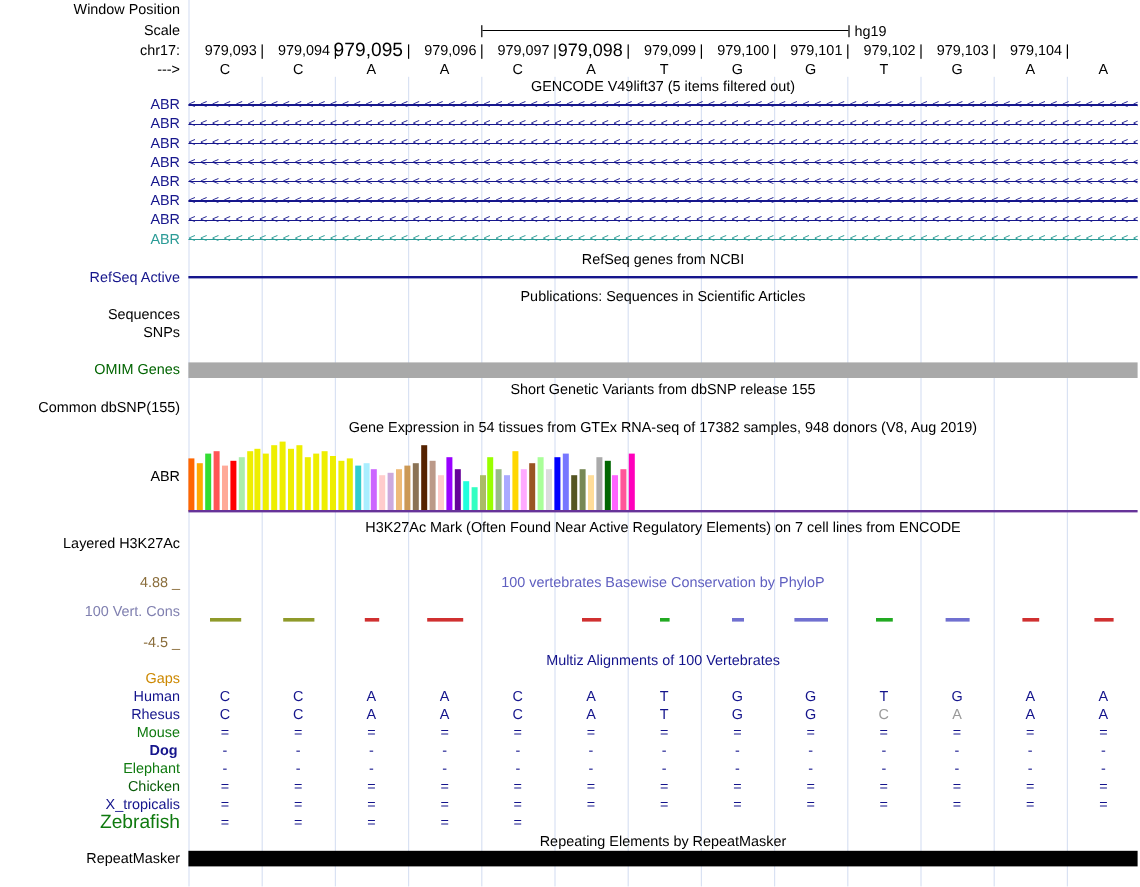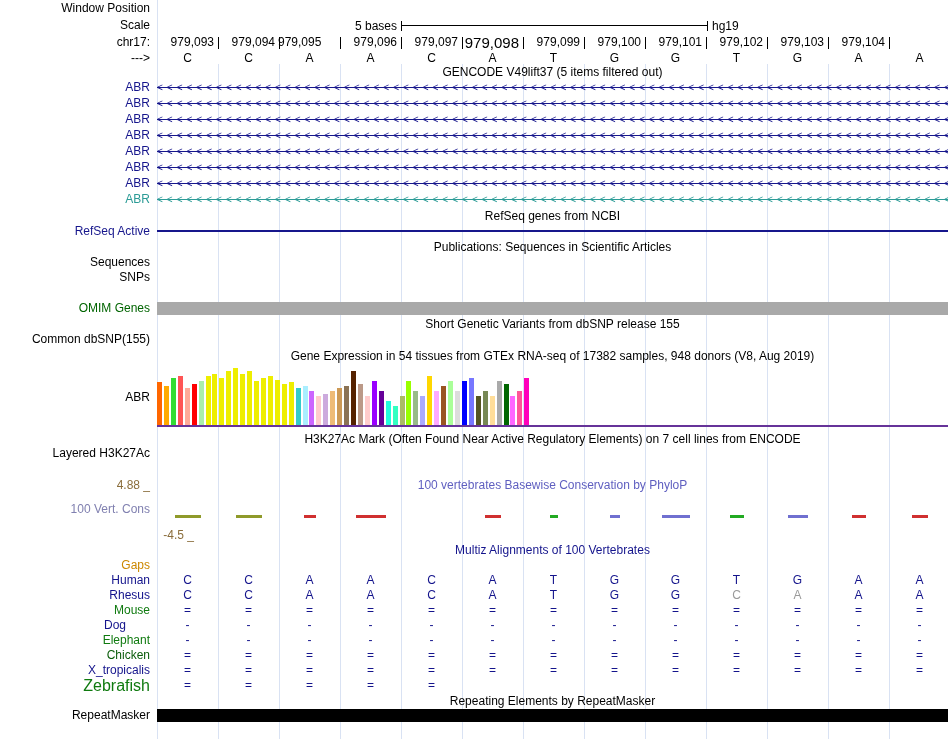--- a/index.html
+++ b/index.html
@@ -40,31 +40,30 @@
       <div style="position: absolute; left: 645px; top: 64px; height: 675px; width: 1px; background: rgb(217, 226, 243);"></div>
       <div style="position: absolute; left: 706px; top: 64px; height: 675px; width: 1px; background: rgb(217, 226, 243);"></div>
       <div style="position: absolute; left: 767px; top: 64px; height: 675px; width: 1px; background: rgb(217, 226, 243);"></div>
       <div style="position: absolute; left: 828px; top: 64px; height: 675px; width: 1px; background: rgb(217, 226, 243);"></div>
       <div style="position: absolute; left: 889px; top: 64px; height: 675px; width: 1px; background: rgb(217, 226, 243);"></div>
     </div>
 
   <div class="row-label" style="top:2px">Window Position</div>
 
   <div class="row-label" style="top:19px">Scale</div>
-  <div class="abs" style="left:157px;top:19px;width:240px;text-align:right">5 bases</div>
   <div id="scalebar"></div>
   <div class="abs" style="left:712px;top:19px">hg19</div>
 
   <div class="row-label" style="top:36px">chr17:</div>
   <div id="ruler">
       <div style="position: absolute; left: 156px; top: 36px; width: 58px; text-align: right; font-size: 12px; line-height: 13px;">979,093</div>
       <div style="position: absolute; left: 218px; top: 37px; width: 1px; height: 12px; background: rgb(0, 0, 0);"></div>
       <div style="position: absolute; left: 217px; top: 36px; width: 58px; text-align: right; font-size: 12px; line-height: 13px;">979,094</div>
       <div style="position: absolute; left: 279px; top: 37px; width: 1px; height: 12px; background: rgb(0, 0, 0);"></div>
-      <div style="position: absolute; left: 278px; top: 36px; width: 58px; text-align: left; font-size: 12px; line-height: 13px;">979,095</div>
+      <div style="position: absolute; left: 278px; top: 36px; width: 58px; text-align: left; font-size: 16px; line-height: 13px;">979,095</div>
       <div style="position: absolute; left: 340px; top: 37px; width: 1px; height: 12px; background: rgb(0, 0, 0);"></div>
       <div style="position: absolute; left: 339px; top: 36px; width: 58px; text-align: right; font-size: 12px; line-height: 13px;">979,096</div>
       <div style="position: absolute; left: 401px; top: 37px; width: 1px; height: 12px; background: rgb(0, 0, 0);"></div>
       <div style="position: absolute; left: 400px; top: 36px; width: 58px; text-align: right; font-size: 12px; line-height: 13px;">979,097</div>
       <div style="position: absolute; left: 462px; top: 37px; width: 1px; height: 12px; background: rgb(0, 0, 0);"></div>
       <div style="position: absolute; left: 461px; top: 36px; width: 58px; text-align: right; font-size: 15px; line-height: 13px;">979,098</div>
       <div style="position: absolute; left: 523px; top: 37px; width: 1px; height: 12px; background: rgb(0, 0, 0);"></div>
       <div style="position: absolute; left: 522px; top: 36px; width: 58px; text-align: right; font-size: 12px; line-height: 13px;">979,099</div>
       <div style="position: absolute; left: 584px; top: 37px; width: 1px; height: 12px; background: rgb(0, 0, 0);"></div>
       <div style="position: absolute; left: 583px; top: 36px; width: 58px; text-align: right; font-size: 12px; line-height: 13px;">979,100</div>
@@ -189,21 +188,21 @@
       <div style="position: absolute; left: 524px; top: 378px; width: 5px; height: 48px; background: rgb(255, 0, 187);"></div>
     </div>
   <div class="abs" id="gtex-baseline" style="left: 157px; top: 425px; width: 791px; height: 2px; background: rgb(102, 51, 153);"></div>
 
   <div class="center-title" style="top:433px">H3K27Ac Mark (Often Found Near Active Regulatory Elements) on 7 cell lines from ENCODE</div>
   <div class="row-label" style="top:447px">Layered H3K27Ac</div>
 
   <div class="row-label" style="top: 479px; color: rgb(138, 109, 59);">4.88 _</div>
   <div class="center-title" style="top: 479px; color: rgb(95, 95, 192);">100 vertebrates Basewise Conservation by PhyloP</div>
   <div class="row-label" style="top: 503px; color: rgb(128, 128, 176);">100 Vert. Cons</div>
-  <div class="row-label" style="top: 529px; color: rgb(138, 109, 59); margin-left: 44px;">-4.5 _</div>
+  <div class="row-label" style="top: 529px; color: rgb(138, 109, 59);">-4.5 _</div>
   <div id="phylop-signal">
       <div style="position: absolute; left: 175px; top: 515px; width: 26px; height: 3px; background: rgb(143, 154, 42);"></div>
       <div style="position: absolute; left: 236px; top: 515px; width: 26px; height: 3px; background: rgb(143, 154, 42);"></div>
       <div style="position: absolute; left: 304px; top: 515px; width: 12px; height: 3px; background: rgb(208, 48, 48);"></div>
       <div style="position: absolute; left: 356px; top: 515px; width: 30px; height: 3px; background: rgb(208, 48, 48);"></div>
       <div style="position: absolute; left: 485px; top: 515px; width: 16px; height: 3px; background: rgb(208, 48, 48);"></div>
       <div style="position: absolute; left: 550px; top: 515px; width: 8px; height: 3px; background: rgb(34, 170, 34);"></div>
       <div style="position: absolute; left: 610px; top: 515px; width: 10px; height: 3px; background: rgb(112, 112, 208);"></div>
       <div style="position: absolute; left: 662px; top: 515px; width: 28px; height: 3px; background: rgb(112, 112, 208);"></div>
       <div style="position: absolute; left: 730px; top: 515px; width: 14px; height: 3px; background: rgb(34, 170, 34);"></div>
@@ -250,21 +249,21 @@
       <div style="position: absolute; left: 340px; top: 604px; width: 61px; text-align: center; font-size: 12px; line-height: 13px; color: rgb(20, 20, 140);">=</div>
       <div style="position: absolute; left: 401px; top: 604px; width: 61px; text-align: center; font-size: 12px; line-height: 13px; color: rgb(20, 20, 140);">=</div>
       <div style="position: absolute; left: 462px; top: 604px; width: 61px; text-align: center; font-size: 12px; line-height: 13px; color: rgb(20, 20, 140);">=</div>
       <div style="position: absolute; left: 523px; top: 604px; width: 61px; text-align: center; font-size: 12px; line-height: 13px; color: rgb(20, 20, 140);">=</div>
       <div style="position: absolute; left: 584px; top: 604px; width: 61px; text-align: center; font-size: 12px; line-height: 13px; color: rgb(20, 20, 140);">=</div>
       <div style="position: absolute; left: 645px; top: 604px; width: 61px; text-align: center; font-size: 12px; line-height: 13px; color: rgb(20, 20, 140);">=</div>
       <div style="position: absolute; left: 706px; top: 604px; width: 61px; text-align: center; font-size: 12px; line-height: 13px; color: rgb(20, 20, 140);">=</div>
       <div style="position: absolute; left: 767px; top: 604px; width: 61px; text-align: center; font-size: 12px; line-height: 13px; color: rgb(20, 20, 140);">=</div>
       <div style="position: absolute; left: 828px; top: 604px; width: 61px; text-align: center; font-size: 12px; line-height: 13px; color: rgb(20, 20, 140);">=</div>
       <div style="position: absolute; left: 889px; top: 604px; width: 61px; text-align: center; font-size: 12px; line-height: 13px; color: rgb(20, 20, 140);">=</div>
-      <div style="position: absolute; left: 0px; top: 619px; width: 126px; text-align: right; font-size: 12px; line-height: 13px; color: rgb(20, 20, 140); white-space: nowrap;">Dog</div>
+      <div style="position: absolute; left: 0px; top: 619px; width: 148px; text-align: right; font-size: 12px; line-height: 13px; color: rgb(20, 20, 140); white-space: nowrap; font-weight: bold;">Dog</div>
       <div style="position: absolute; left: 157px; top: 619px; width: 61px; text-align: center; font-size: 12px; line-height: 13px; color: rgb(20, 20, 140);">-</div>
       <div style="position: absolute; left: 218px; top: 619px; width: 61px; text-align: center; font-size: 12px; line-height: 13px; color: rgb(20, 20, 140);">-</div>
       <div style="position: absolute; left: 279px; top: 619px; width: 61px; text-align: center; font-size: 12px; line-height: 13px; color: rgb(20, 20, 140);">-</div>
       <div style="position: absolute; left: 340px; top: 619px; width: 61px; text-align: center; font-size: 12px; line-height: 13px; color: rgb(20, 20, 140);">-</div>
       <div style="position: absolute; left: 401px; top: 619px; width: 61px; text-align: center; font-size: 12px; line-height: 13px; color: rgb(20, 20, 140);">-</div>
       <div style="position: absolute; left: 462px; top: 619px; width: 61px; text-align: center; font-size: 12px; line-height: 13px; color: rgb(20, 20, 140);">-</div>
       <div style="position: absolute; left: 523px; top: 619px; width: 61px; text-align: center; font-size: 12px; line-height: 13px; color: rgb(20, 20, 140);">-</div>
       <div style="position: absolute; left: 584px; top: 619px; width: 61px; text-align: center; font-size: 12px; line-height: 13px; color: rgb(20, 20, 140);">-</div>
       <div style="position: absolute; left: 645px; top: 619px; width: 61px; text-align: center; font-size: 12px; line-height: 13px; color: rgb(20, 20, 140);">-</div>
       <div style="position: absolute; left: 706px; top: 619px; width: 61px; text-align: center; font-size: 12px; line-height: 13px; color: rgb(20, 20, 140);">-</div>

